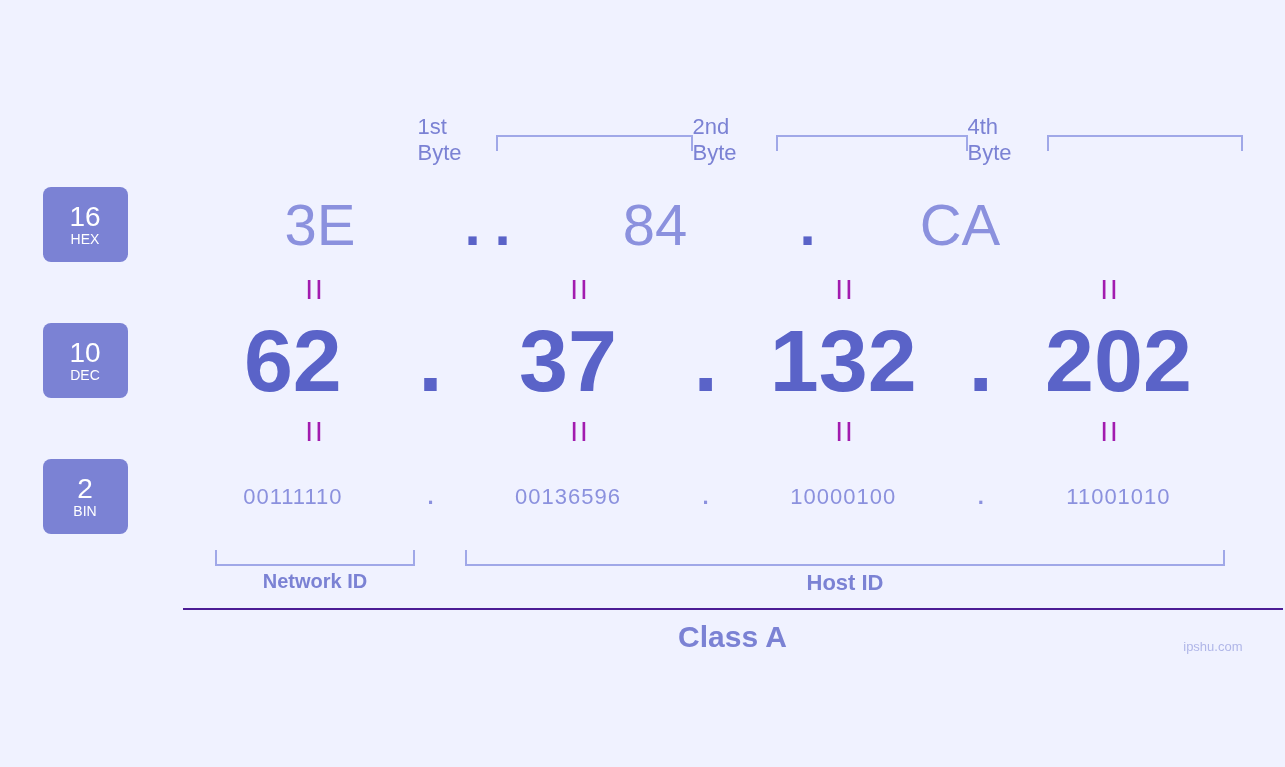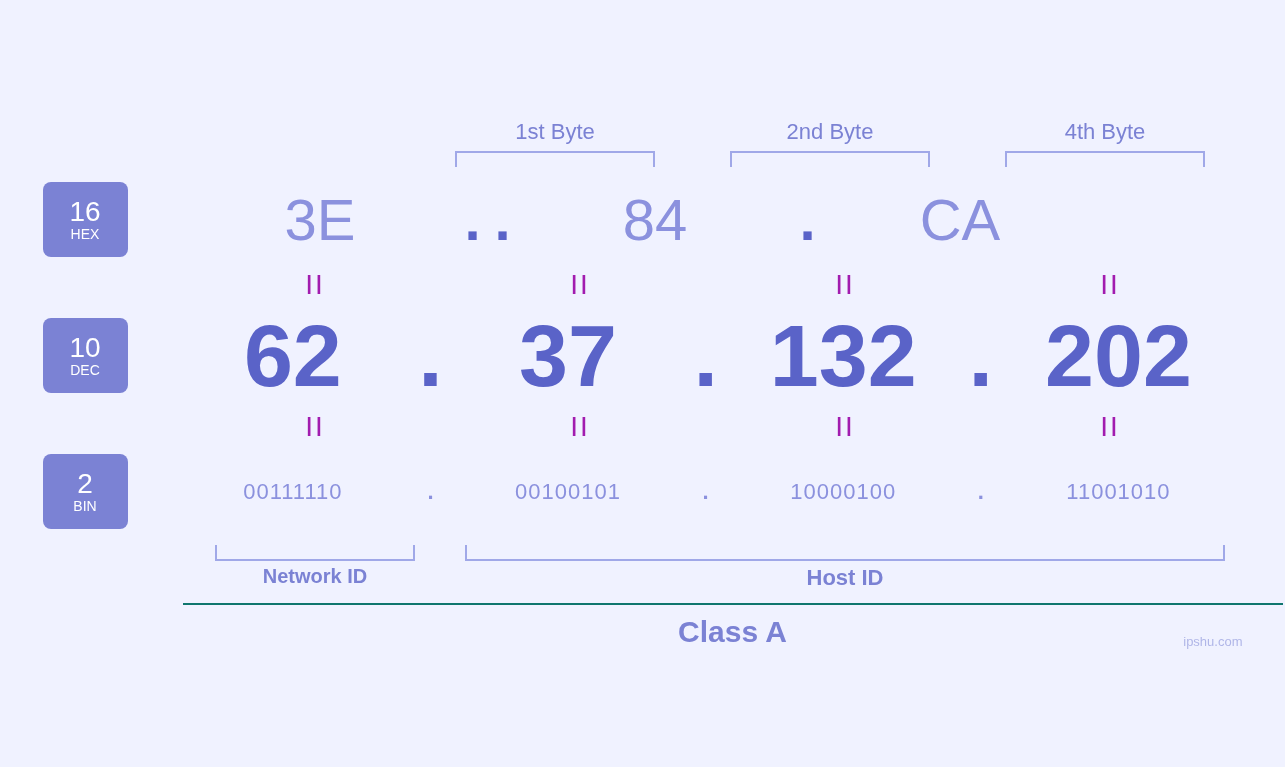--- a/index.html
+++ b/index.html
@@ -24,21 +24,20 @@
     .row-headers {
       display: flex;
       justify-content: flex-end;
       margin-bottom: 8px;
       padding-left: 140px;
     }
 
     .byte-col {
       width: 275px;
       display: flex;
-      flex-direction: column;
       align-items: center;
     }
 
     .byte-header {
       font-size: 22px;
       color: #7b82d4;
       margin-bottom: 6px;
     }
 
     .bracket-top {
@@ -225,21 +224,21 @@
       width: 825px;
       text-align: center;
       font-size: 22px;
       color: #7b82d4;
       font-weight: bold;
     }
 
     
     .class-row {
       margin-top: 10px;
-      border-top: 2px solid #0f766e;
+      border-top: 2px solid #4c1d95;
       padding-top: 10px;
       width: 1100px;
       margin-left: 0;
       text-align: center;
     }
 
     .class-a-text {
       font-size: 30px;
       color: #7b82d4;
       font-weight: bold;
@@ -355,21 +354,21 @@
         <div class="base-badge">
           <span class="base-number">2</span>
           <span class="base-label">BIN</span>
         </div>
       </div>
       <div class="value-cell">
         <span class="value-text bin-value">00111110</span>
       </div>
       <div class="dot-separator bin-dot" style="font-size:22px;color:#8b91de;">.</div>
       <div class="value-cell">
-        <span class="value-text bin-value">00100101</span>
+        <span class="value-text bin-value">00136596</span>
       </div>
       <div class="dot-separator bin-dot" style="font-size:22px;color:#8b91de;">.</div>
       <div class="value-cell">
         <span class="value-text bin-value">10000100</span>
       </div>
       <div class="dot-separator bin-dot" style="font-size:22px;color:#8b91de;">.</div>
       <div class="value-cell">
         <span class="value-text bin-value">11001010</span>
       </div>
     </div>

